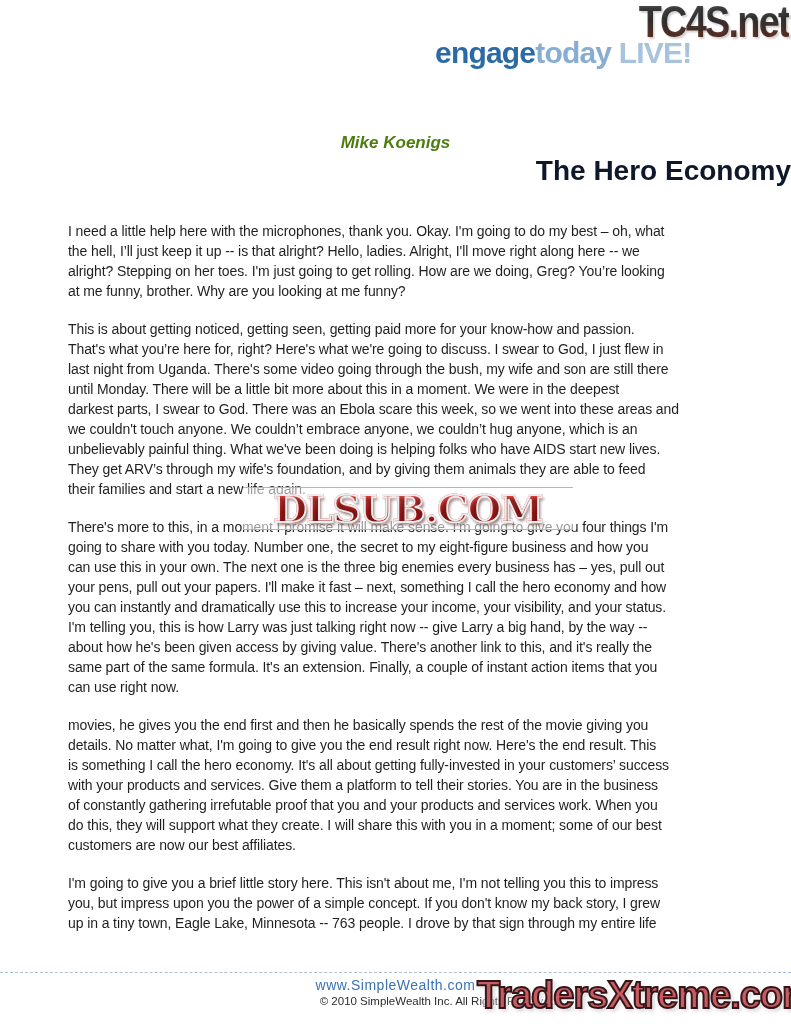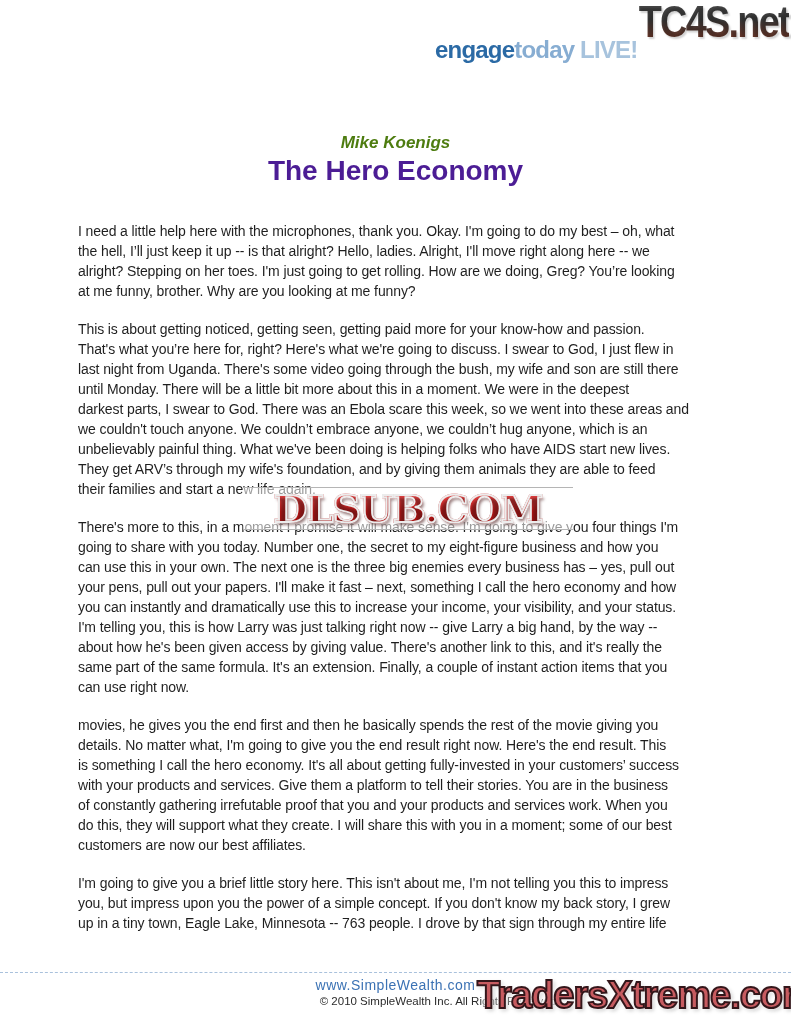--- a/index.html
+++ b/index.html
@@ -19,45 +19,45 @@
     transform:scaleX(0.84);transform-origin:right top;
     background:linear-gradient(#474747 15%,#383838 45%,#6e3627 85%,#75392a 100%);
     -webkit-background-clip:text;background-clip:text;color:transparent;
     text-shadow:2px 2px 2px rgba(0,0,0,0.18);
     z-index:3;
   }
 
   
   .logo{
     position:absolute;top:36px;left:435px;
-    font-weight:bold;font-size:24px;letter-spacing:-0.8px;
+    font-weight:bold;font-size:30px;letter-spacing:-0.8px;
     white-space:nowrap;z-index:2;
   }
   .logo .p1{color:#2b6aa5;}
   .logo .p2{color:#87add2;}
   .logo .p3{color:#a7c3dd;}
 
   
   .author{
     position:absolute;top:133px;left:0;width:100%;
     text-align:center;font-size:17px;font-weight:bold;font-style:italic;
     color:#4d7c0f;
   }
   .title{
     position:absolute;top:155px;left:0;width:100%;
-    text-align:center;font-size:28px;font-weight:bold;
-    color:#4c1d95;letter-spacing:0px;
+    text-align:right;font-size:28px;font-weight:bold;
+    color:#0f172a;letter-spacing:0px;
   }
 
   
   .bodytext{
     position:absolute;top:221px;left:68px;width:660px;
     color:#1f1f1f;font-size:14px;letter-spacing:-0.1px;
   }
-  .paragraph{margin:0 0 18px 10px;}
+  .paragraph{margin:0 0 18px 0;}
   .line{white-space:nowrap;height:20px;line-height:20px;}
 
   
   .dlsub-band{
     position:absolute;top:487px;left:243px;width:330px;height:41px;
     background:rgba(255,255,255,0.55);
     border-top:1px solid #b5b5b5;border-bottom:1px solid #b5b5b5;
     z-index:4;
     display:flex;align-items:center;justify-content:center;
   }

